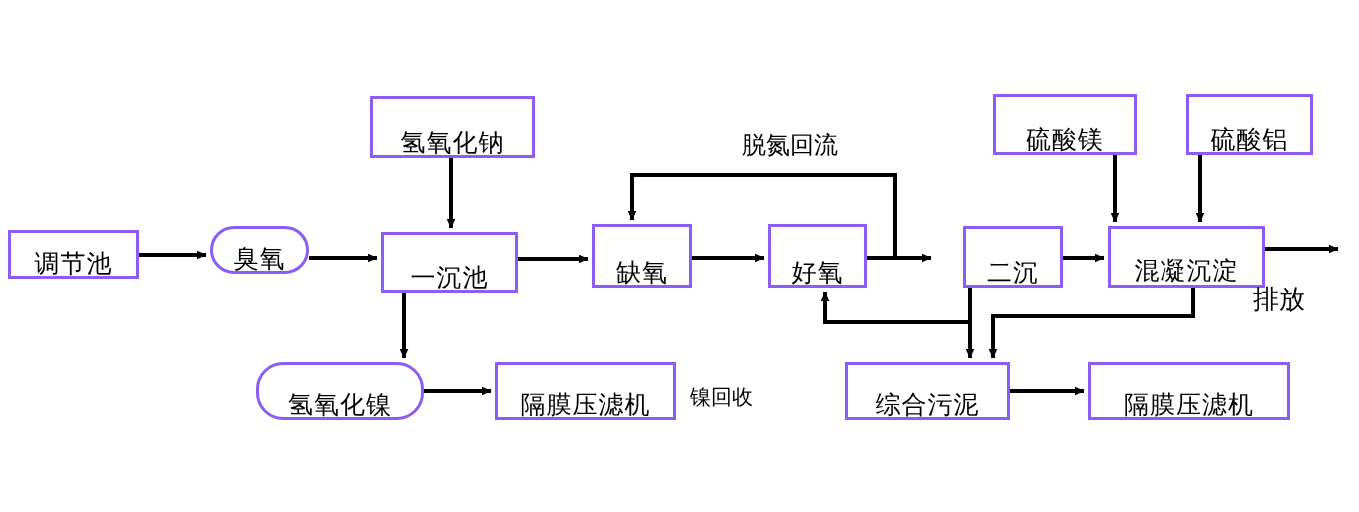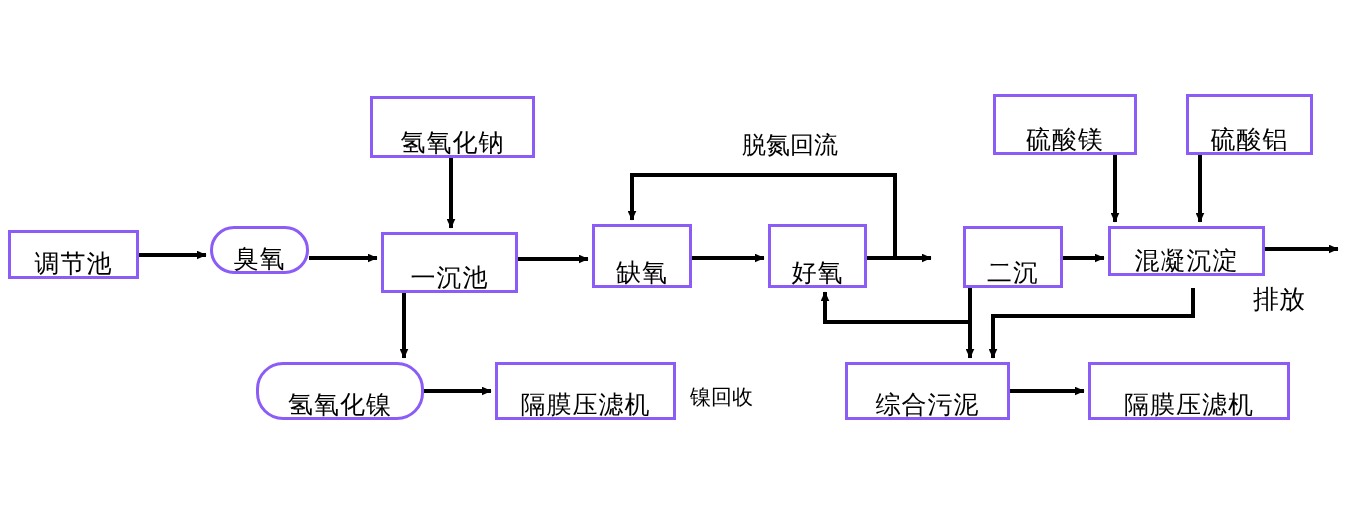--- a/index.html
+++ b/index.html
@@ -116,21 +116,21 @@
   </div>
 
   <div class="node" style="left:768px; top:224px; width:99px; height:64px; font-size:25px;font-family:Liberation Serif, serif;">
     <span class="lbl">好氧</span>
   </div>
 
   <div class="node" style="left:935px; top:226px; width:100px; height:62px; font-size:25px;margin-left:28px;">
     <span class="lbl">二沉</span>
   </div>
 
-  <div class="node" style="left:1108px; top:226px; width:157px; height:50px; font-size:25px;">
+  <div class="node" style="left:1108px; top:226px; width:157px; height:62px; font-size:25px;font-family:Liberation Mono, monospace;">
     <span class="lbl">混凝沉淀</span>
   </div>
 
   <div class="node" style="left:370px; top:96px; width:165px; height:62px; font-size:25px;">
     <span class="lbl">氢氧化钠</span>
   </div>
 
   <div class="node" style="left:993px; top:94px; width:144px; height:61px; font-size:25px;">
     <span class="lbl">硫酸镁</span>
   </div>

